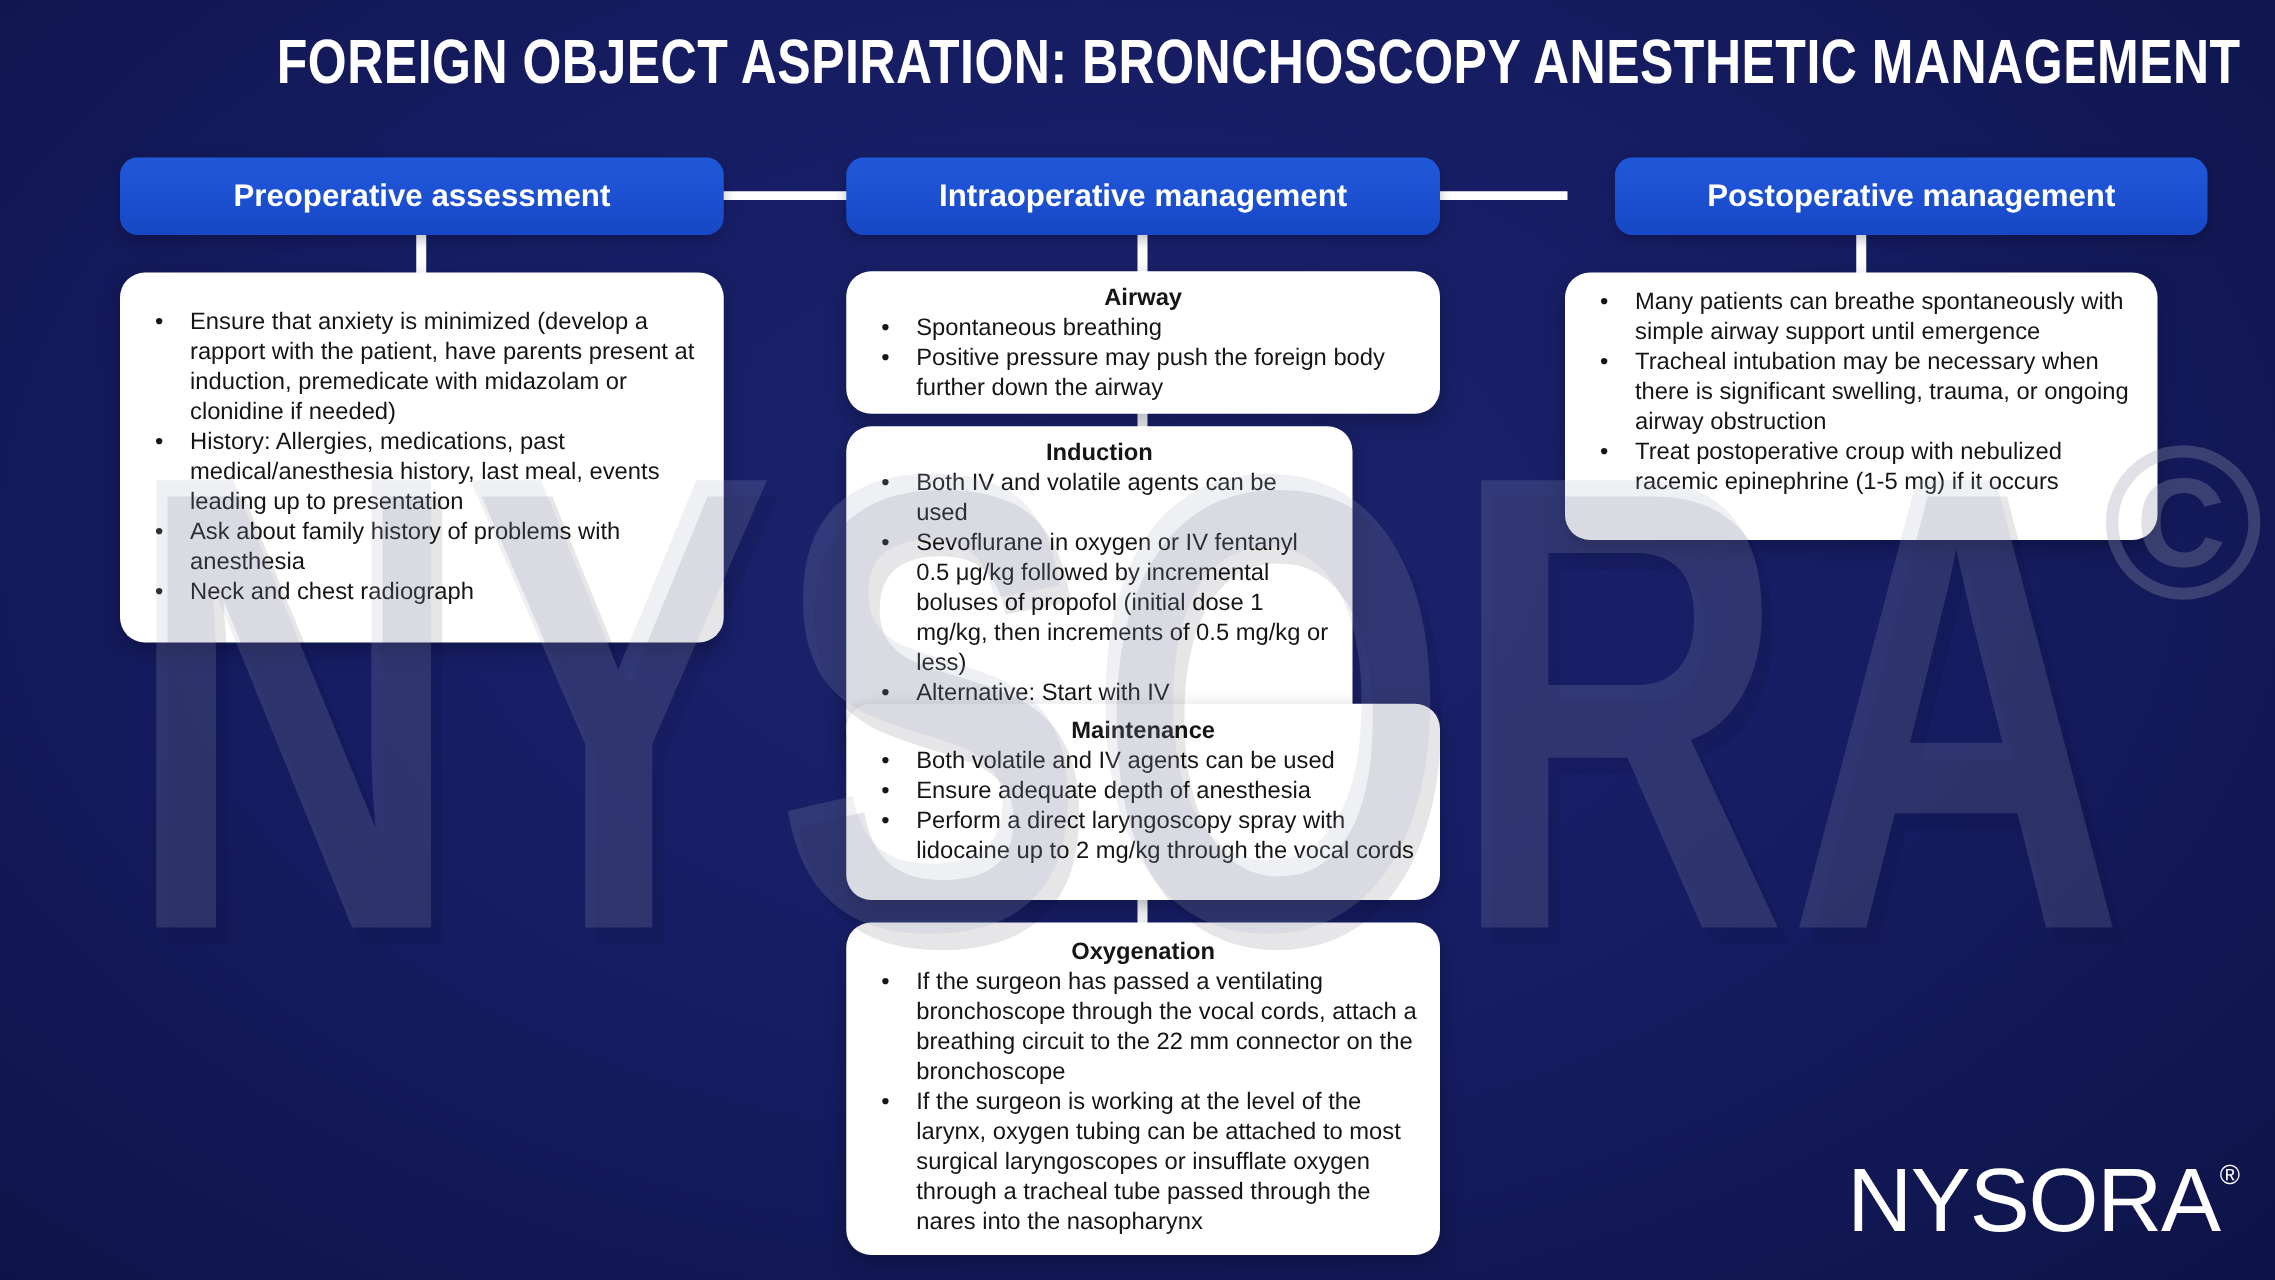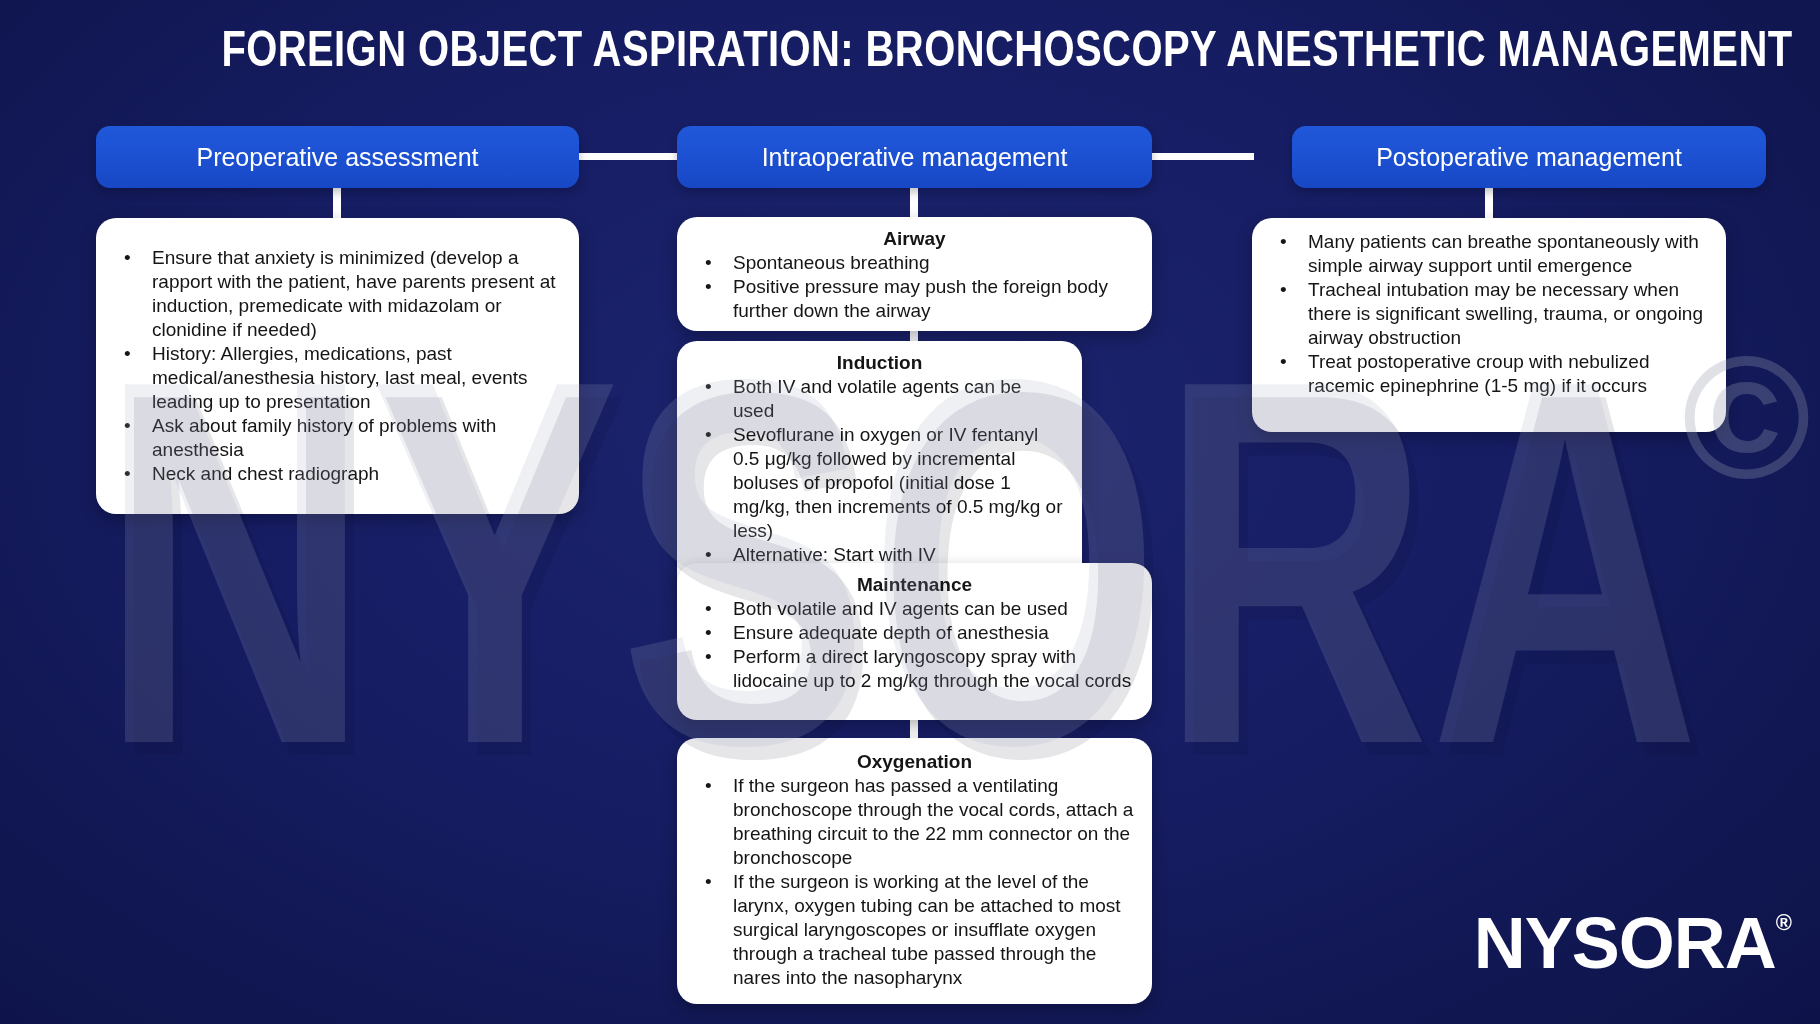--- a/index.html
+++ b/index.html
@@ -25,21 +25,21 @@
   #hl2 { left:1150px; width:104px; }
   .vline { position:absolute; width:8px; background:#ffffff; z-index:1; }
   #vl-left  { left:333px;  top:186px; height:36px; }
   #vl-mid   { left:910px;  top:186px; height:565px; }
   #vl-right { left:1485px; top:186px; height:36px; }
 
   
   .col-header {
     position:absolute; top:126px; height:62px; z-index:2;
     background:linear-gradient(180deg,#2058da 0%, #1b4fd0 60%, #1747c4 100%);
-    border-radius:14px; color:#ffffff; font-weight:normal; font-size:25px;
+    border-radius:14px; color:#ffffff; font-weight:bold; font-size:25px;
     display:flex; align-items:center; justify-content:center;
     box-shadow:0 4px 10px rgba(0,0,20,0.25);
   }
   #hdr-pre   { left:96px;   width:483px; }
   #hdr-intra { left:677px;  width:475px; }
   #hdr-post  { left:1252px; width:474px;margin-left:40px; }
 
   
   .card {
     position:absolute; background:#ffffff; border-radius:20px; z-index:2;
@@ -56,22 +56,22 @@
   #card-induction { left:677px;  top:341px; width:405px; min-height:207px; padding:10px 0 10px; }
   #card-maint     { left:677px;  top:563px; width:475px; min-height:157px; padding:10px 0 10px; }
   #card-oxy       { left:677px;  top:738px; width:475px; min-height:266px; padding:12px 0 12px; }
   #card-post      { left:1252px; top:218px; width:474px; min-height:214px; padding:12px 0 23px; }
 
   
   .watermark-svg { position:absolute; left:0; top:0; z-index:5; pointer-events:none; }
 
   
   .logo {
-    position:absolute; right:28px; bottom:40px; z-index:3; color:#ffffff;
-    font-weight:bold; font-size:72px; letter-spacing:-1px; white-space:nowrap;
+    position:absolute; right:28px; bottom:22px; z-index:3; color:#ffffff;
+    font-weight:normal; font-size:72px; letter-spacing:-1px; white-space:nowrap;
   }
   .logo .reg { font-size:22px; vertical-align:38px; letter-spacing:0; }
 </style>
 </head>
 <body>
 
 <div class="canvas">
 
   <div class="title-wrap">
     <h1>FOREIGN OBJECT ASPIRATION: BRONCHOSCOPY ANESTHETIC MANAGEMENT</h1>

